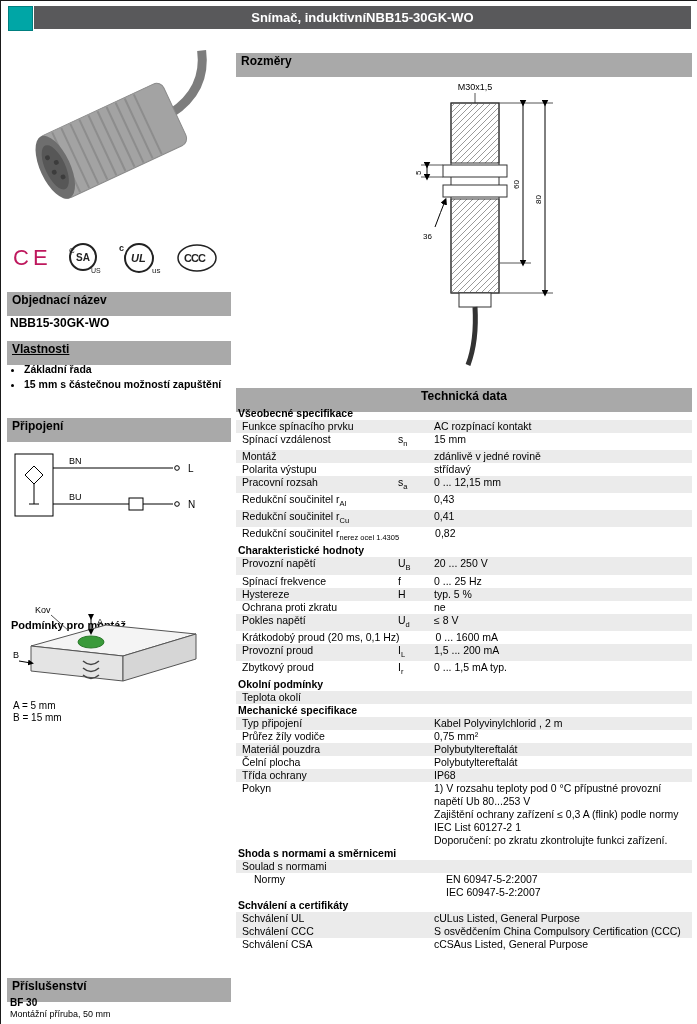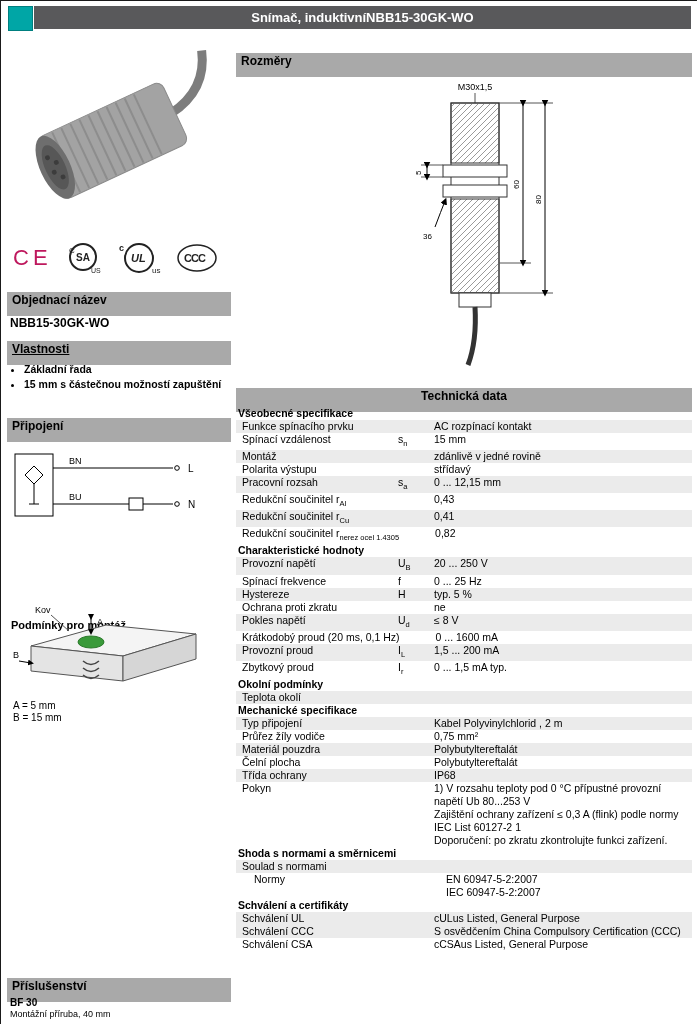--- a/index.html
+++ b/index.html
@@ -146,21 +146,21 @@
       </marker>
     </defs>
   </svg>
   <div class="mount-dims">
     <div>A = 5 mm</div>
     <div>B = 15 mm</div>
   </div>
 
   <div class="bar l" style="top:977px;">Příslušenství</div>
   <div class="acc-name">BF 30</div>
-  <div class="acc-desc">Montážní příruba, 40 mm</div>
+  <div class="acc-desc">Montážní příruba, 50 mm</div>
 
   <div class="bar r" style="top:52px;">Rozměry</div>
 
   <svg class="draw-svg" width="210" height="302" viewBox="0 0 210 302">
     <defs>
       <pattern id="hatch" width="6" height="6" patternUnits="userSpaceOnUse">
         <path d="M0 6 L6 0" stroke="#9a9a9a" stroke-width="1"></path>
       </pattern>
       <marker id="dar" markerWidth="7" markerHeight="7" refX="3.5" refY="3.5" orient="auto">
         <path d="M0 0 L7 3.5 L0 7 z" fill="#000"></path>

